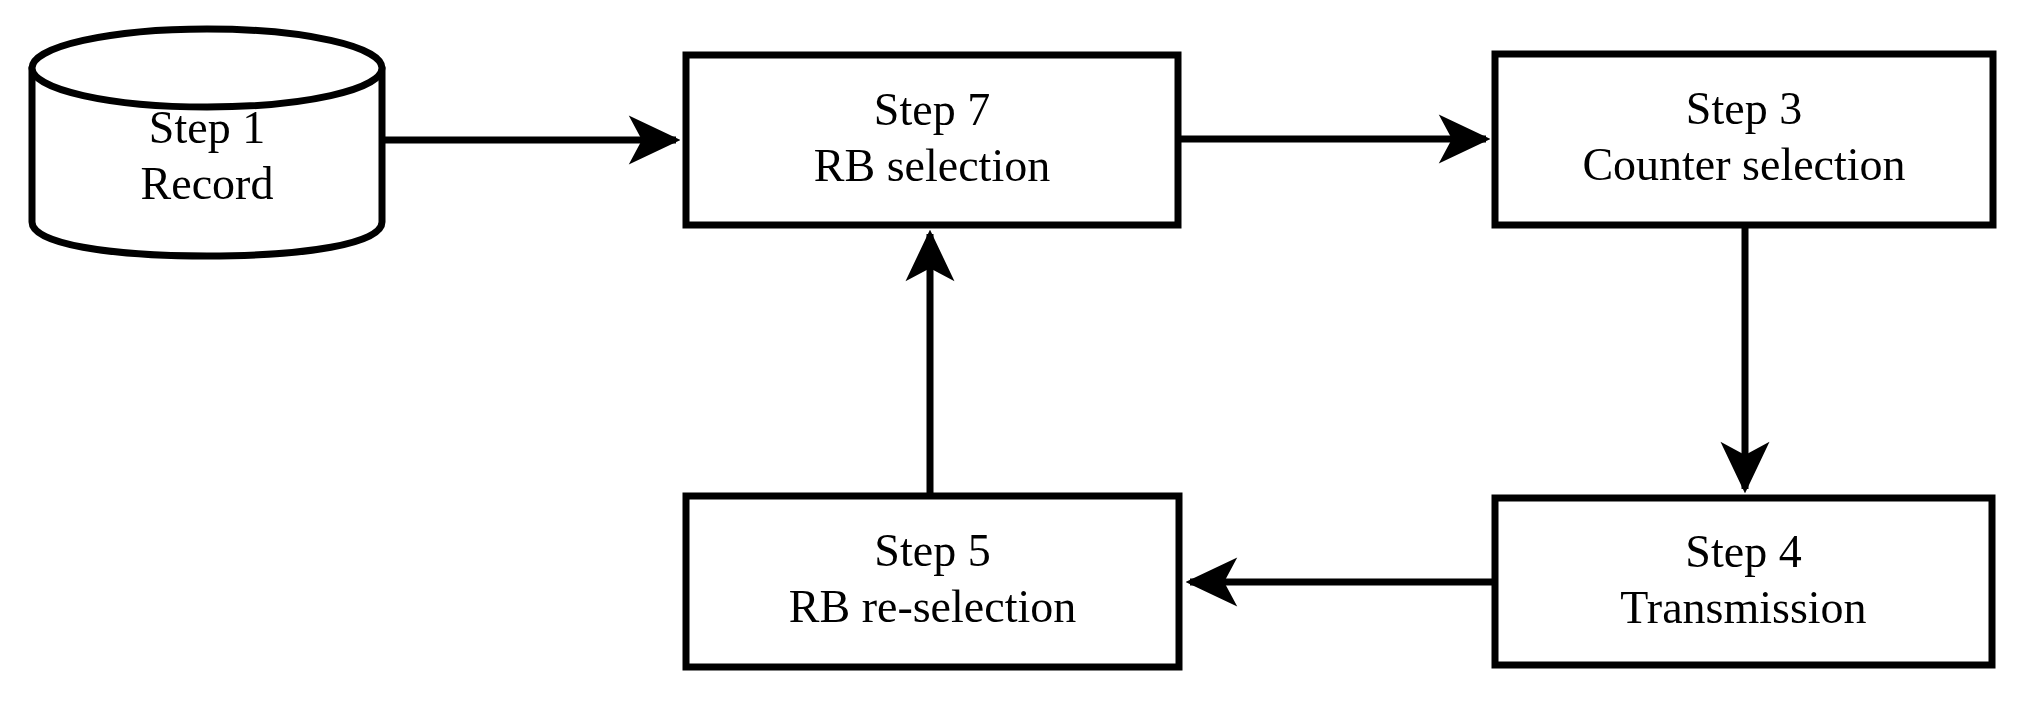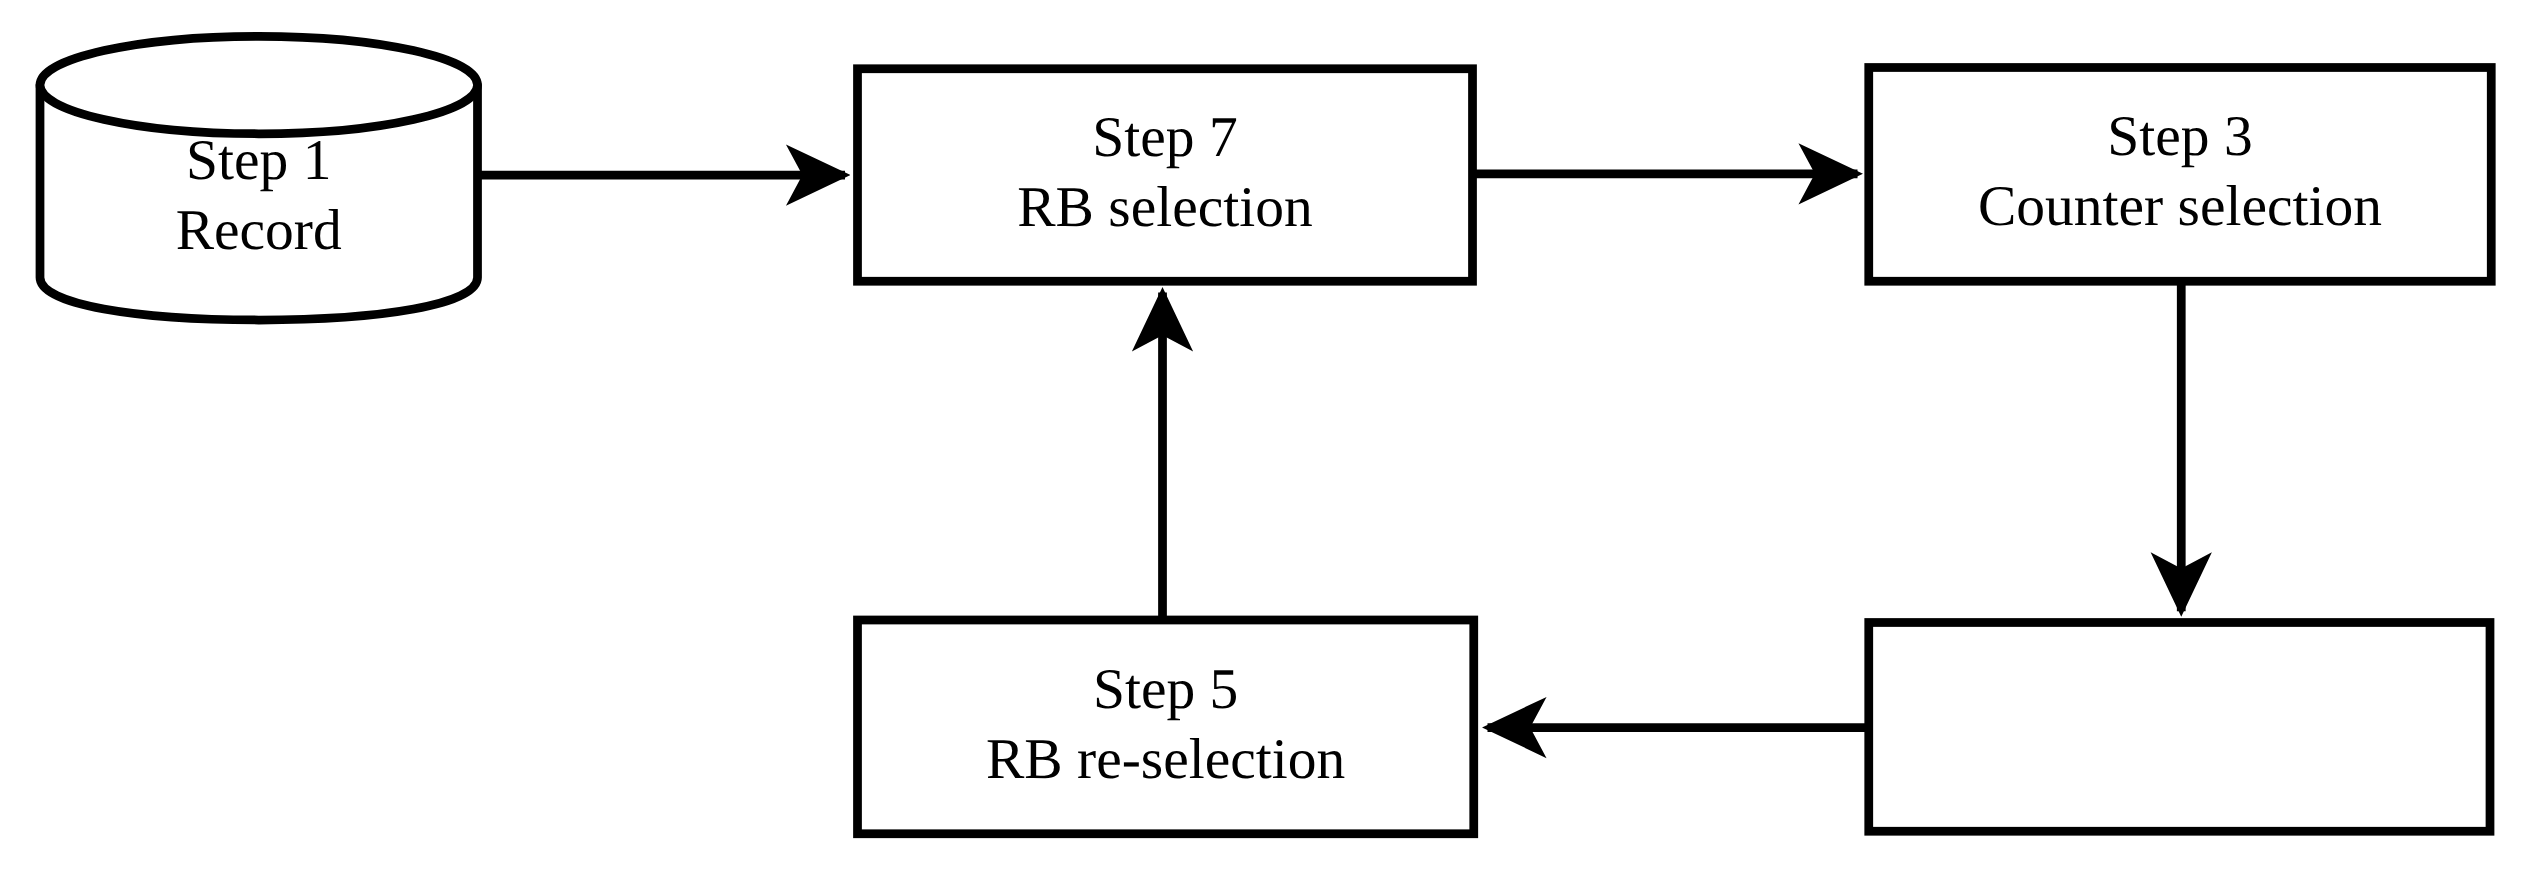--- a/index.html
+++ b/index.html
@@ -86,20 +86,22 @@
 
   <div class="node-label" style="left:32px; top:100px; width:350px;">Step 1
 Record</div>
 
   <div class="node-label" style="left:686px; top:82px; width:492px;">Step 7
 RB selection</div>
 
   <div class="node-label" style="left:1495px; top:81px; width:498px;">Step 3
 Counter selection</div>
 
+  <div class="node-label" style="left:1495px; top:524px; width:497px;">Step 4
+Transmission</div>
 
   <div class="node-label" style="left:686px; top:523px; width:493px;">Step 5
 RB re-selection</div>
 
   <div class="shape-hit" style="left:30px; top:29px; width:355px; height:230px;"></div>
   <div class="shape-hit" style="left:683px; top:52px; width:498px; height:176px;"></div>
   <div class="shape-hit" style="left:1492px; top:51px; width:504px; height:177px;"></div>
   <div class="shape-hit" style="left:1492px; top:495px; width:503px; height:173px;"></div>
   <div class="shape-hit" style="left:683px; top:493px; width:499px; height:177px;"></div>
 

